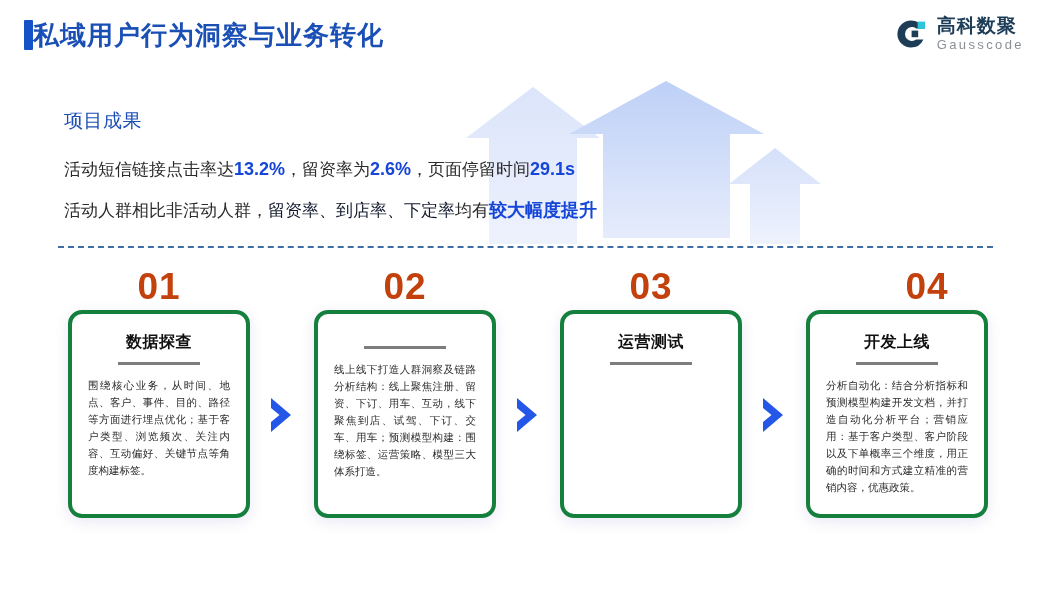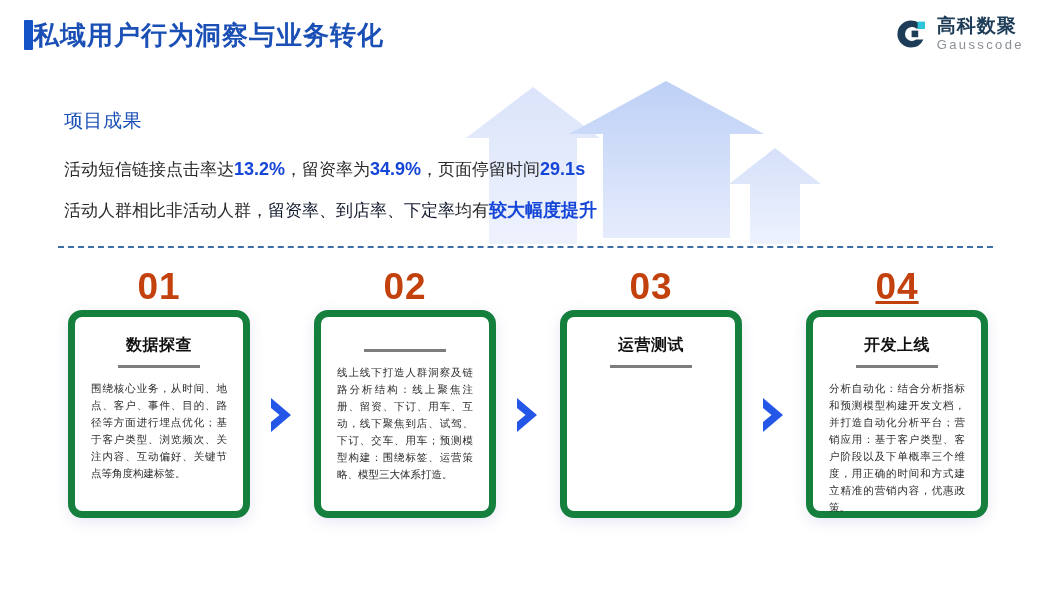--- a/index.html
+++ b/index.html
@@ -133,21 +133,21 @@
     left: 0; top: 268px;
     width: 1048px;
     height: 270px;
   }
   .step {
     position: absolute;
     top: 42px;
     width: 182px;
     height: 208px;
     background: #ffffff;
-    border: 7px solid #15803d;
+    border: 4px solid #15803d;
     border-radius: 14px;
     box-shadow: 0 4px 14px rgba(110,110,190,0.16);
     box-sizing: border-box;
     padding: 20px 12px 10px 12px;
     font-family: Liberation Serif, serif;
   }
   .step-num {
     position: absolute;
     top: 0;
     width: 182px;
@@ -232,21 +232,21 @@
         <div class="logo-cn">高科数聚</div>
         <div class="logo-en">Gausscode</div>
       </div>
     </div>
   </div>
 
   <div class="results">
     <div class="results-heading">项目成果</div>
 
     <div class="results-line">
-      <span>活动短信链接点击率达</span><span class="hl">13.2%</span><span>，留资率为</span><span class="hl">34.9%</span><span>，页面停留时间</span><span class="hl">29.1s</span>
+      <span>活动短信链接点击率达</span><span class="hl">13.2%</span><span>，留资率为</span><span class="hl">2.6%</span><span>，页面停留时间</span><span class="hl">29.1s</span>
     </div>
 
     <div class="results-line">
       <span>活动人群相比非活动人群，</span><span class="dk">留资率、到店率、下定率</span><span>均有</span><span class="hl">较大幅度提升</span>
     </div>
   </div>
 
   <div class="divider"></div>
 
   <div class="steps">
@@ -275,21 +275,21 @@
     <div class="step-num" style="left:560px;">03</div>
     <div class="step" style="left:560px;">
       <div class="step-title">运营测试</div>
       <div class="step-rule"></div>
     </div>
 
     <svg class="chevron" style="left:760px;" viewBox="0 0 26 38" xmlns="http://www.w3.org/2000/svg">
       <path d="M3 2 L23 19 L3 36 L3 26 L11.5 19 L3 12 Z" fill="#2457e8"></path>
     </svg>
 
-    <div class="step-num" style="left:806px;text-decoration:underline;">04</div>
+    <div class="step-num" style="left:836px;">04</div>
     <div class="step" style="left:806px;">
       <div class="step-title">开发上线</div>
       <div class="step-rule"></div>
       <div class="step-body">分析自动化：结合分析指标和预测模型构建开发文档，并打造自动化分析平台；营销应用：基于客户类型、客户阶段以及下单概率三个维度，用正确的时间和方式建立精准的营销内容，优惠政策。</div>
     </div>
 
   </div>
 </div>
 
 </body></html>

